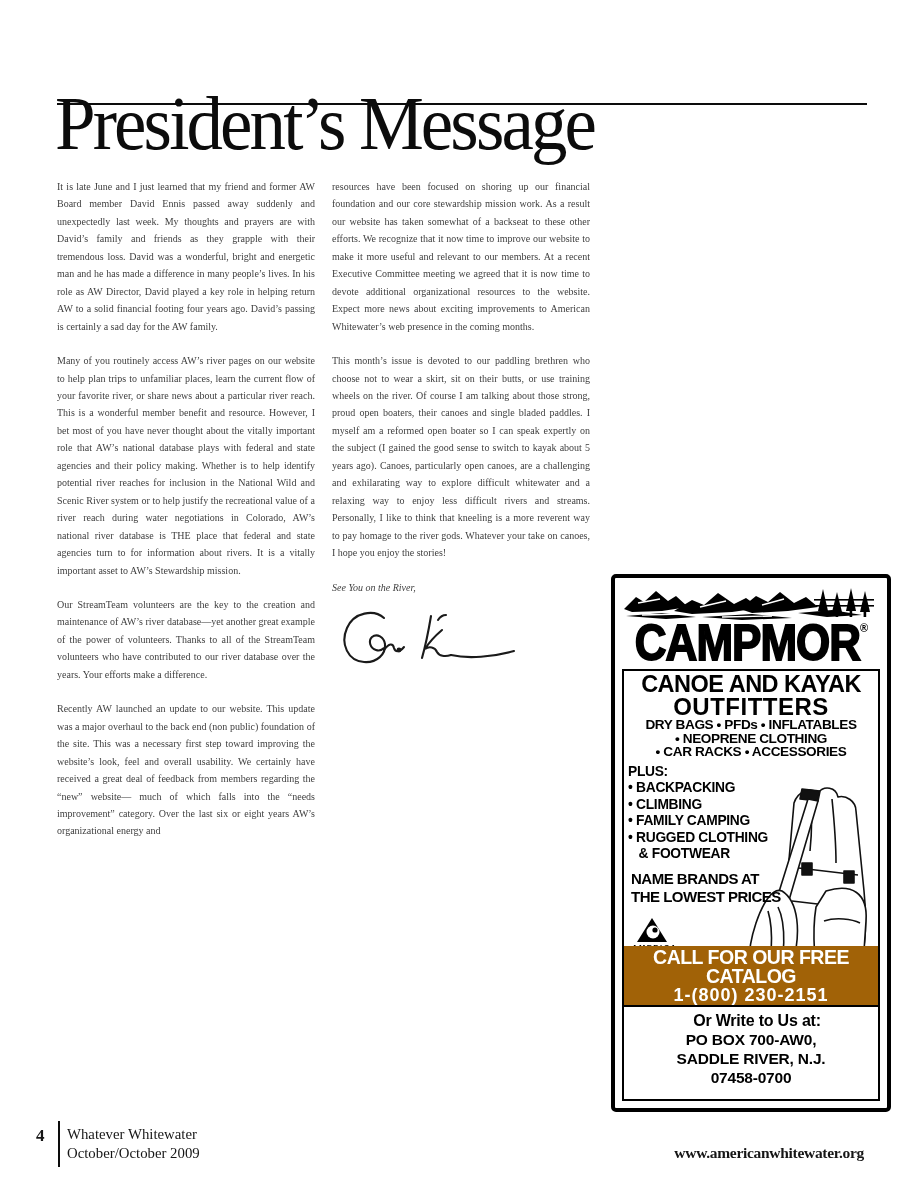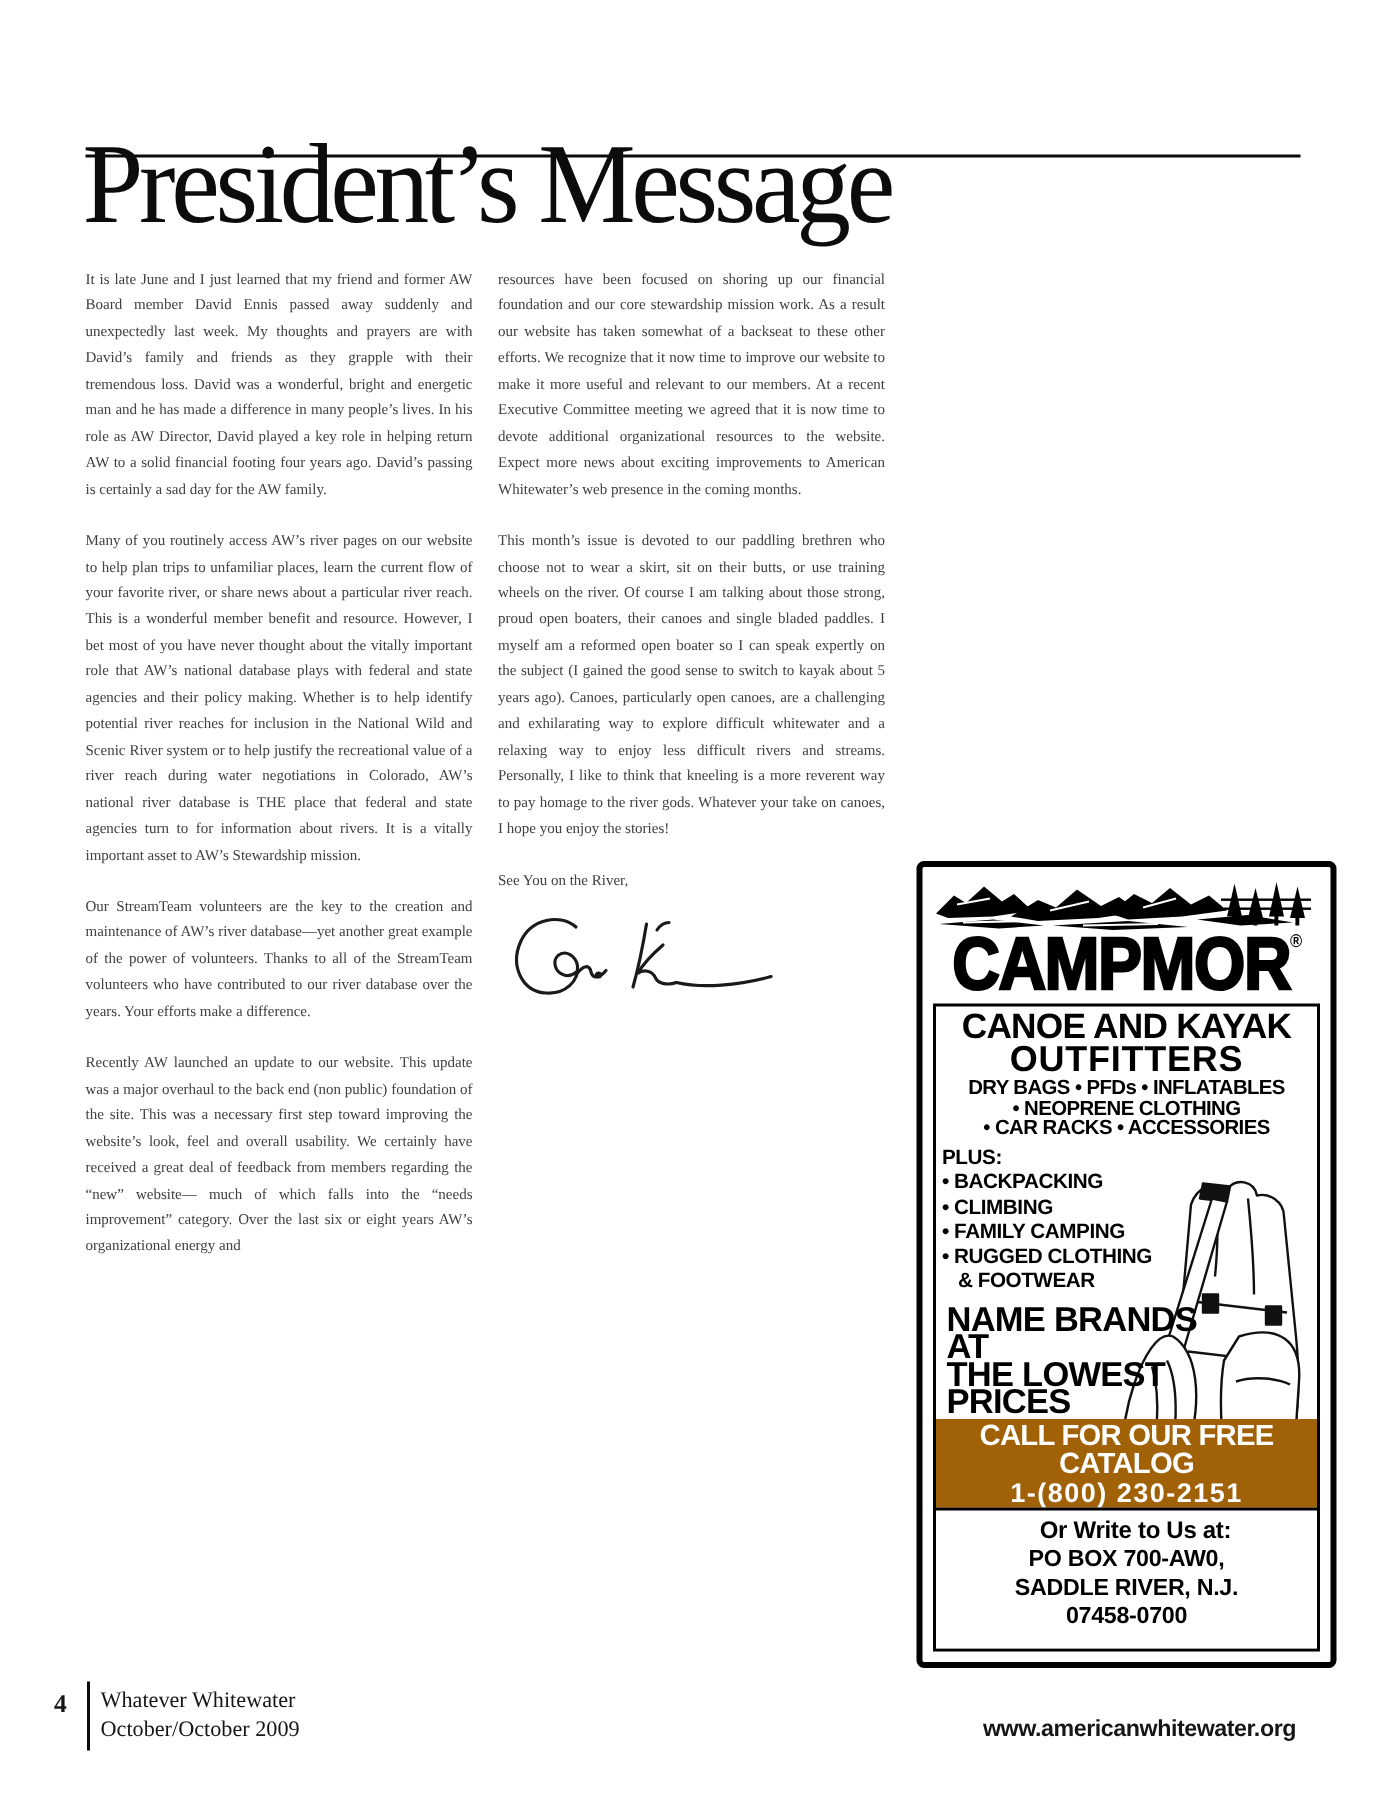--- a/index.html
+++ b/index.html
@@ -18,29 +18,29 @@
   .title-rule{position:absolute;left:57px;top:103px;width:810px;height:2px;background:#0c0c0c;}
 
   
   .col{
     position:absolute;top:178px;width:258px;text-align:justify;
     font-size:10px;line-height:17.45px;color:#404040;
   }
   .col p{margin:0 0 17px 0;}
   .col-1{left:57px;}
   .col-2{left:332px;}
-  .closing{margin-bottom:6px !important;}
+  .closing{margin-bottom:6px !important;font-style:italic;}
   .signature{margin:10px 0 0 6px;display:block;}
 
   
   .footer-pagenum{position:absolute;left:36px;top:1126px;font-size:17px;font-weight:bold;
     font-family:"Liberation Serif",serif;}
   .footer-rule{position:absolute;left:58px;top:1121px;width:2px;height:46px;background:#0c0c0c;}
   .footer-pub{position:absolute;left:67px;top:1125px;font-size:14.8px;line-height:19px;}
-  .footer-site{position:absolute;right:57px;top:1144px;font-family:Liberation Sans, sans-serif;
+  .footer-site{position:absolute;right:57px;top:1144px;font-family:Liberation Serif, serif;
     font-weight:bold;font-size:15.5px;letter-spacing:-0.3px;}
 
   
   .ad{
     position:absolute;left:611px;top:574px;width:280px;height:538px;box-sizing:border-box;
     border:4px solid #000;border-radius:5px;background:#fff;padding:5px 7px 7px 7px;
     font-family:"Liberation Sans",sans-serif;color:#000;display:flex;flex-direction:column;
   }
   .ad-mountains{display:block;width:100%;height:38px;flex:0 0 auto;}
   .ad-logo-row{flex:0 0 auto;height:45px;display:flex;align-items:flex-end;justify-content:center;
@@ -55,21 +55,21 @@
   .ad-wwwbar{background:#000;color:#fff;font-weight:bold;text-align:center;
     font-size:19px;letter-spacing:0.5px;padding:2px 0 3px 0;position:relative;z-index:2;}
   .ad-h1{font-size:23.5px;font-weight:bold;text-align:center;line-height:22px;margin-top:2px;
     letter-spacing:-0.5px;position:relative;z-index:2;}
   .ad-h2{font-size:24px;font-weight:bold;text-align:center;line-height:23px;letter-spacing:0.5px;
     position:relative;z-index:2;}
   .ad-prod{font-size:13.6px;font-weight:bold;text-align:center;line-height:13.5px;
     letter-spacing:-0.4px;position:relative;z-index:2;}
   .ad-plus{margin:5px 0 0 4px;font-size:13.8px;font-weight:bold;line-height:16.5px;
     letter-spacing:-0.3px;position:relative;z-index:2;width:150px;}
-  .ad-brands{margin:7px 0 0 7px;font-size:23px;font-weight:bold;line-height:18.5px;
+  .ad-brands{margin:7px 0 0 7px;font-size:15px;font-weight:bold;line-height:18.5px;
     letter-spacing:-0.5px;position:relative;z-index:2;width:185px;}
   .ad-aolblock{margin:10px 0 0 8px;position:relative;z-index:2;width:80px;}
   .aol-pyramid{display:block;margin-left:4px;}
   .ad-aol-america{font-size:7.5px;font-weight:bold;letter-spacing:1.5px;}
   .ad-aol-online{font-family:"DejaVu Serif",serif;font-style:italic;font-weight:bold;
     font-size:14px;border-bottom:1.5px solid #000;display:inline-block;padding-right:6px;
     transform:rotate(-4deg);transform-origin:left bottom;}
   .ad-aol{font-size:15px;font-weight:bold;margin-top:3px;}
   .ad-keyword{font-size:13px;font-weight:bold;line-height:13.5px;}
   .ad-gear{position:absolute;right:0px;top:100px;z-index:1;}

